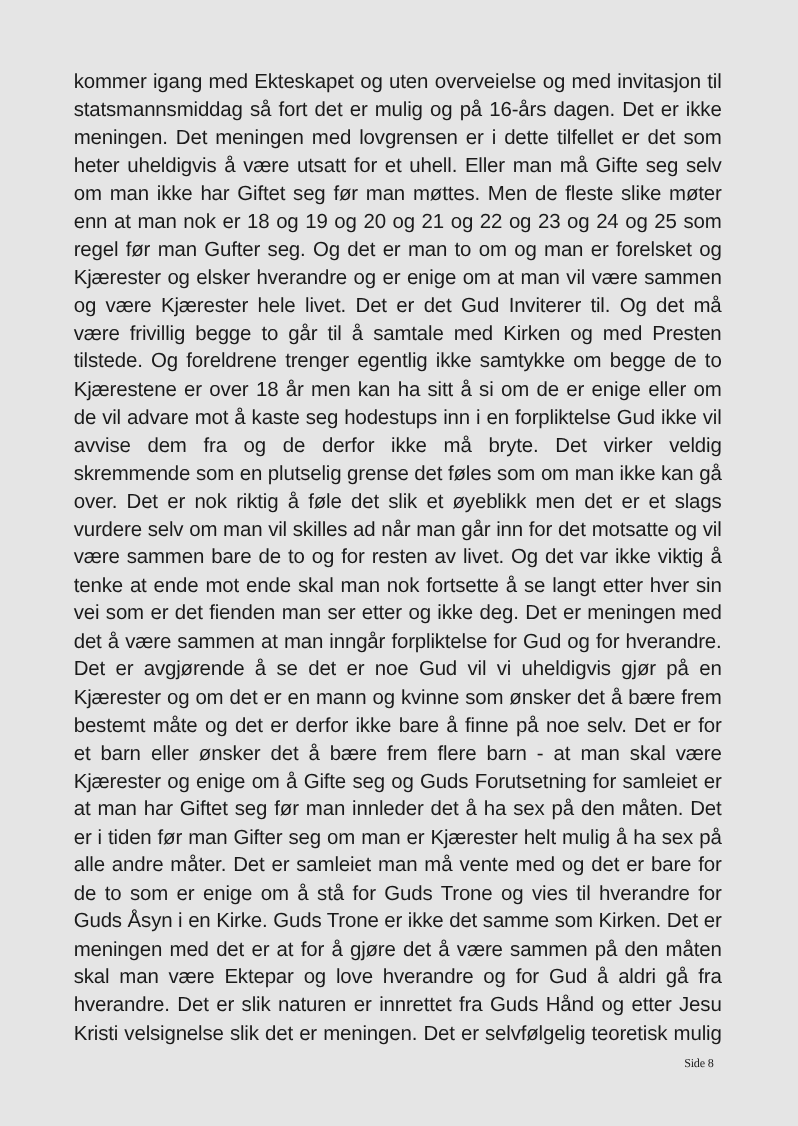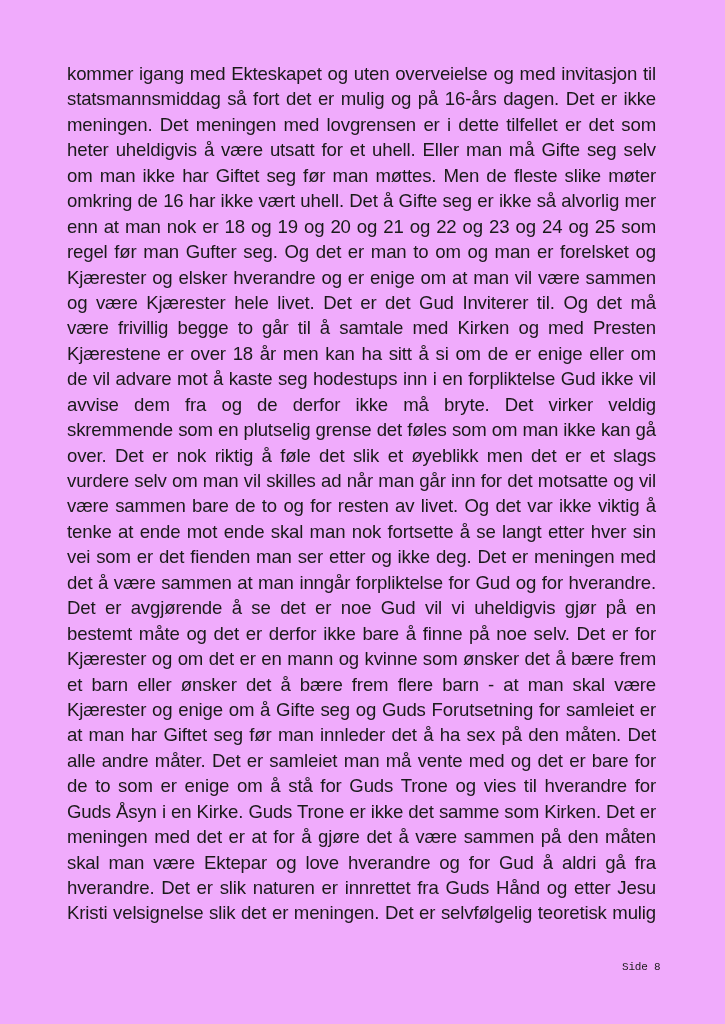--- a/index.html
+++ b/index.html
@@ -1,65 +1,66 @@
 <!DOCTYPE html>
 <html><head>
 <meta charset="utf-8">
 <style>
   html, body { margin: 0; padding: 0; background: #ffffff; }
   body { width: 725px; height: 1024px; position: relative; overflow: hidden; }
-  .page { position: absolute; left: 0; top: 0; width: 725px; height: 1024px; background: #f0abfc; }
+  .page { position: absolute; left: 0; top: 0; width: 725px; height: 1024px; background: #e5e5e5; }
   .body-text {
     position: absolute; left: 67px; top: 61px; width: 589px;
     font-family: "Liberation Sans", sans-serif;
     font-size: 18.6px; line-height: 25.45px; color: #1a1a1a;
     letter-spacing: -0.15px;
   }
   .line {
     display: block; white-space: nowrap; height: 25.45px;
     text-align: justify; text-align-last: justify;
   }
   .page-number {
     position: absolute; left: 622px; top: 961px;
-    font-family: Liberation Mono, monospace; font-size: 11px; color: #1a1a1a;
+    font-family: Liberation Serif, serif; font-size: 11px; color: #1a1a1a;
     letter-spacing: -0.2px;
   }
 </style>
 </head>
 <body>
 
 <div class="page">
   <div class="body-text" id="body-text">
       <span class="line">kommer igang med Ekteskapet og uten overveielse og med invitasjon til</span>
       <span class="line">statsmannsmiddag så fort det er mulig og på 16-års dagen. Det er ikke</span>
       <span class="line">meningen. Det meningen med lovgrensen er i dette tilfellet er det som</span>
       <span class="line">heter uheldigvis å være utsatt for et uhell. Eller man må Gifte seg selv</span>
       <span class="line">om man ikke har Giftet seg før man møttes. Men de fleste slike møter</span>
-      <span class="line">omkring de 16 har ikke vært uhell. Det å Gifte seg er ikke så alvorlig mer</span>
       <span class="line">enn at man nok er 18 og 19 og 20 og 21 og 22 og 23 og 24 og 25 som</span>
       <span class="line">regel før man Gufter seg. Og det er man to om og man er forelsket og</span>
       <span class="line">Kjærester og elsker hverandre og er enige om at man vil være sammen</span>
       <span class="line">og være Kjærester hele livet. Det er det Gud Inviterer til. Og det må</span>
       <span class="line">være frivillig begge to går til å samtale med Kirken og med Presten</span>
+      <span class="line">tilstede. Og foreldrene trenger egentlig ikke samtykke om begge de to</span>
       <span class="line">Kjærestene er over 18 år men kan ha sitt å si om de er enige eller om</span>
       <span class="line">de vil advare mot å kaste seg hodestups inn i en forpliktelse Gud ikke vil</span>
       <span class="line">avvise dem fra og de derfor ikke må bryte. Det virker veldig</span>
       <span class="line">skremmende som en plutselig grense det føles som om man ikke kan gå</span>
       <span class="line">over. Det er nok riktig å føle det slik et øyeblikk men det er et slags</span>
       <span class="line">vurdere selv om man vil skilles ad når man går inn for det motsatte og vil</span>
       <span class="line">være sammen bare de to og for resten av livet. Og det var ikke viktig å</span>
       <span class="line">tenke at ende mot ende skal man nok fortsette å se langt etter hver sin</span>
       <span class="line">vei som er det fienden man ser etter og ikke deg. Det er meningen med</span>
       <span class="line">det å være sammen at man inngår forpliktelse for Gud og for hverandre.</span>
       <span class="line">Det er avgjørende å se det er noe Gud vil vi uheldigvis gjør på en</span>
+      <span class="line">Kjærester og om det er en mann og kvinne som ønsker det å bære frem</span>
       <span class="line">bestemt måte og det er derfor ikke bare å finne på noe selv. Det er for</span>
-      <span class="line">Kjærester og om det er en mann og kvinne som ønsker det å bære frem</span>
       <span class="line">et barn eller ønsker det å bære frem flere barn - at man skal være</span>
       <span class="line">Kjærester og enige om å Gifte seg og Guds Forutsetning for samleiet er</span>
       <span class="line">at man har Giftet seg før man innleder det å ha sex på den måten. Det</span>
+      <span class="line">er i tiden før man Gifter seg om man er Kjærester helt mulig å ha sex på</span>
       <span class="line">alle andre måter. Det er samleiet man må vente med og det er bare for</span>
       <span class="line">de to som er enige om å stå for Guds Trone og vies til hverandre for</span>
       <span class="line">Guds Åsyn i en Kirke. Guds Trone er ikke det samme som Kirken. Det er</span>
       <span class="line">meningen med det er at for å gjøre det å være sammen på den måten</span>
       <span class="line">skal man være Ektepar og love hverandre og for Gud å aldri gå fra</span>
       <span class="line">hverandre. Det er slik naturen er innrettet fra Guds Hånd og etter Jesu</span>
       <span class="line">Kristi velsignelse slik det er meningen. Det er selvfølgelig teoretisk mulig</span>
     </div>
   <div class="page-number">Side 8</div>
 </div>

